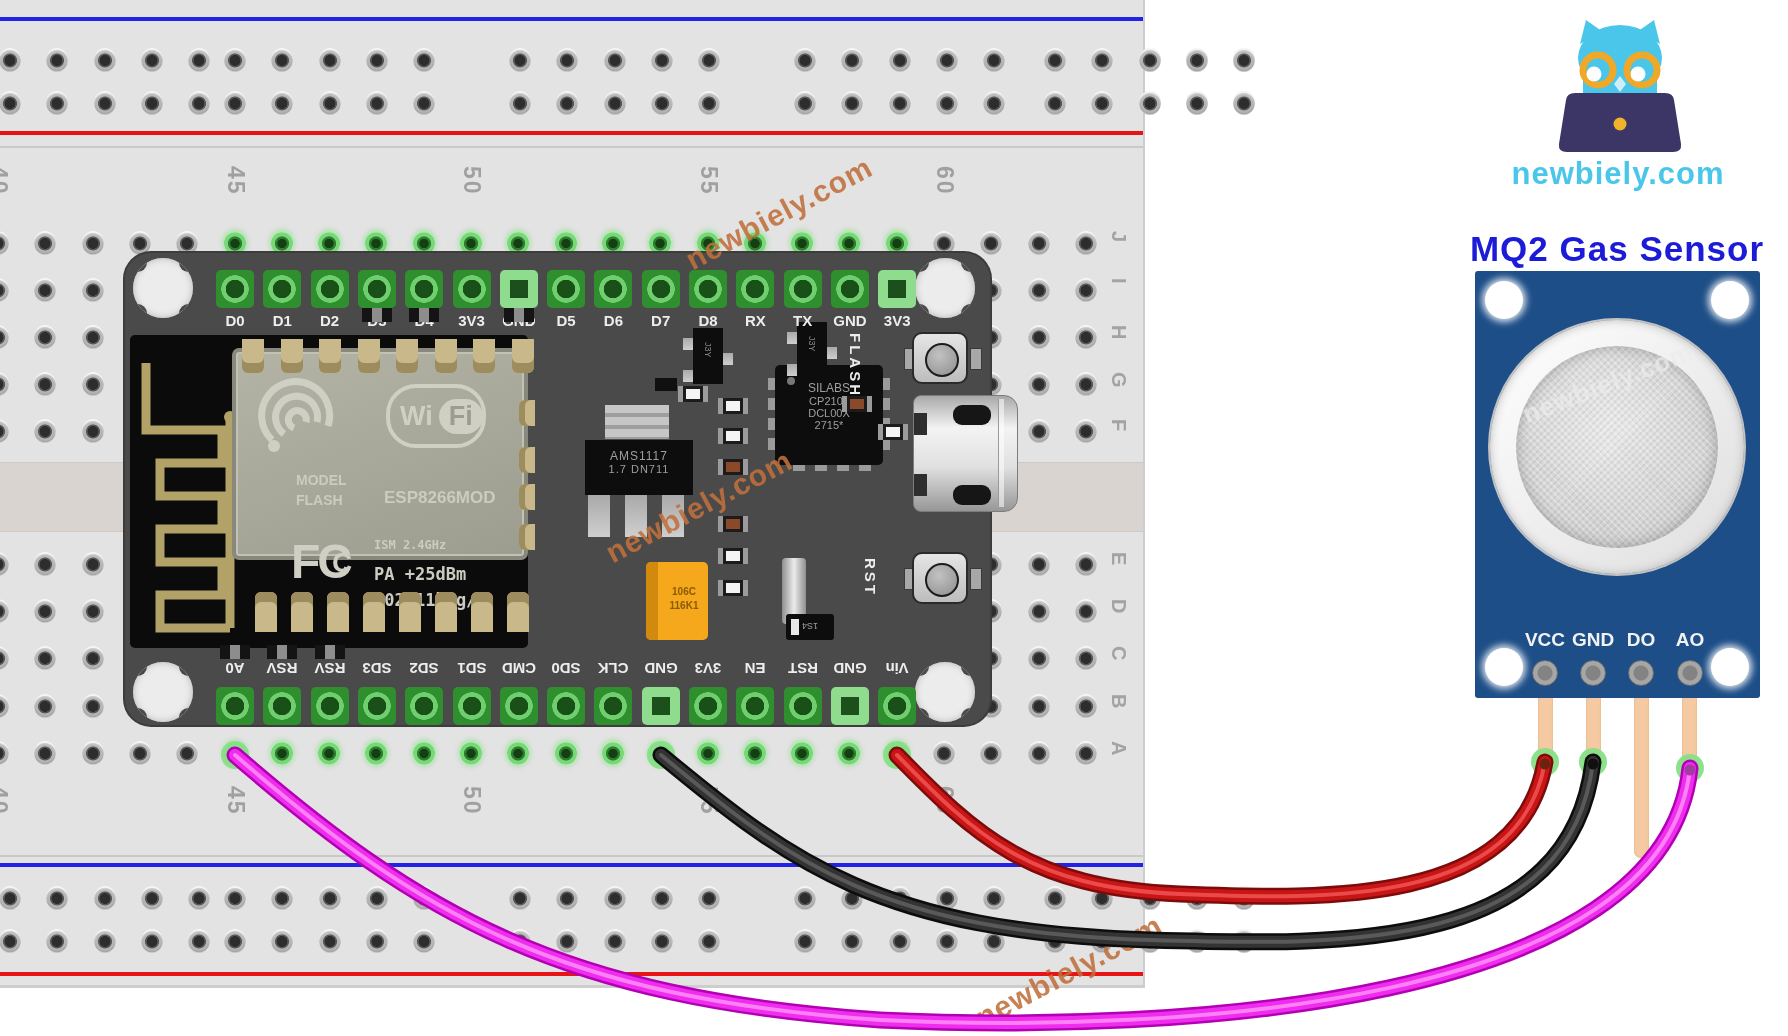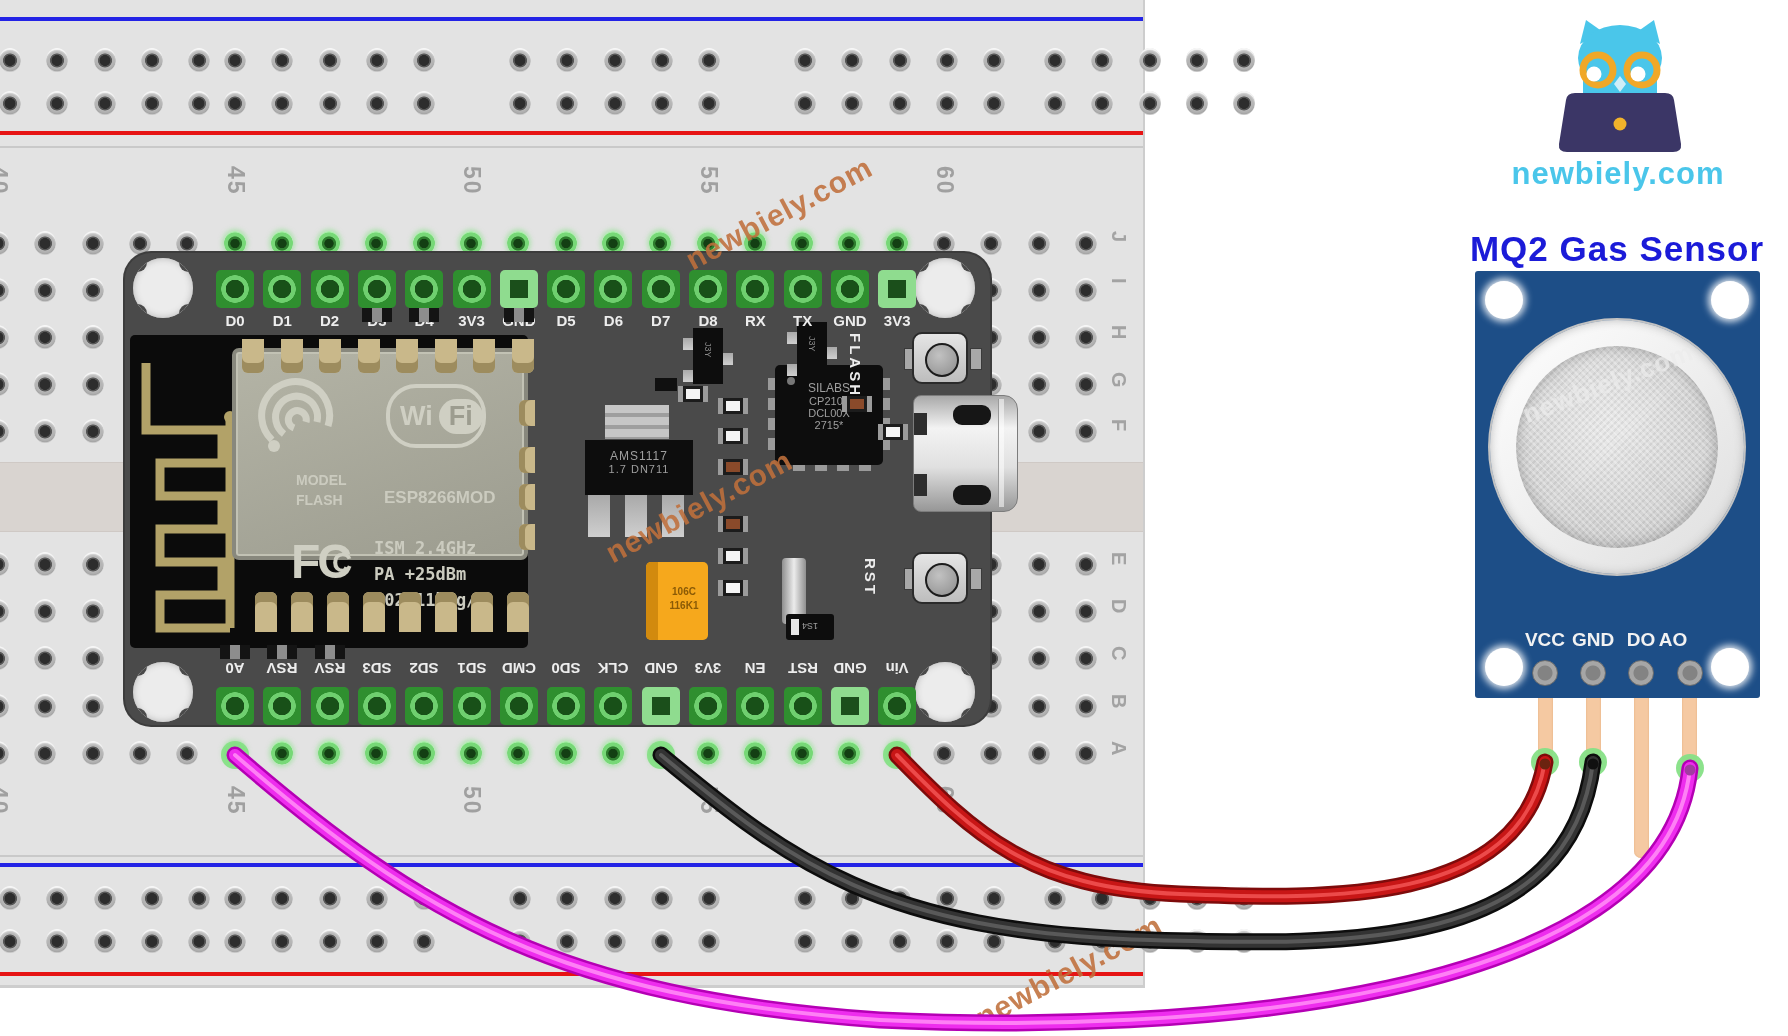--- a/index.html
+++ b/index.html
@@ -500,21 +500,21 @@
         <circle cx="16" cy="76" r="6" fill="#cfcfc3"></circle>
       </svg>
       <div id="wifilogo">
         <span class="wi">Wi</span>
         <span class="fi">Fi</span>
       </div>
       <div class="shtxt" style="left:60px;top:120px;font-size:14px">MODEL</div>
       <div class="shtxt" style="left:60px;top:140px;font-size:14px">FLASH</div>
       <div class="shtxt" style="left:148px;top:136px;font-size:17px">ESP8266MOD</div>
       <div class="fcc"><span>F</span><span>C</span><span class="c2">C</span></div>
-      <div class="shtxt mono" style="left:138px;top:186px;font-size:17px">ISM 2.4GHz</div>
+      <div class="shtxt mono" style="left:138px;top:186px;font-size:12px">ISM 2.4GHz</div>
       <div class="shtxt mono" style="left:138px;top:212px;font-size:17px">PA  +25dBm</div>
       <div class="shtxt mono" style="left:138px;top:238px;font-size:17px">802.11b/g/n</div>
     </div>
 
     <div class="screw" style="left:8px;top:5px">
         <i style="left:-5px;top:-5px"></i>
         <i style="left:46px;top:-5px"></i>
         <i style="left:-5px;top:46px"></i>
         <i style="left:46px;top:46px"></i>
       </div>
@@ -741,21 +741,21 @@
     <div class="mhole" style="left:236px;top:377px"></div>
     <div id="sring"></div>
     <div id="smesh"></div>
     <div id="sensor-gen">
         <div class="spinlabel" style="left: 40px;">VCC</div>
         <div class="spad" style="left: 57px;"></div>
         <div class="spinlabel" style="left: 88px;">GND</div>
         <div class="spad" style="left: 105px;"></div>
         <div class="spinlabel" style="left: 136px;">DO</div>
         <div class="spad" style="left: 153px;"></div>
-        <div class="spinlabel" style="left: 168px;">AO</div>
+        <div class="spinlabel" style="left: 185px;">AO</div>
         <div class="spad" style="left: 202px;"></div>
       </div>
   </div>
 
   <div id="title">MQ2 Gas Sensor</div>
   <div id="logo">
     <svg viewBox="0 0 130 138" width="130" height="138">
       <path d="M25,26 L31,2 L48,14 Z" fill="#4ac6ea"></path>
       <path d="M105,26 L99,2 L82,14 Z" fill="#4ac6ea"></path>
       <ellipse cx="65" cy="40" rx="42" ry="33" fill="#4ac6ea"></ellipse>

